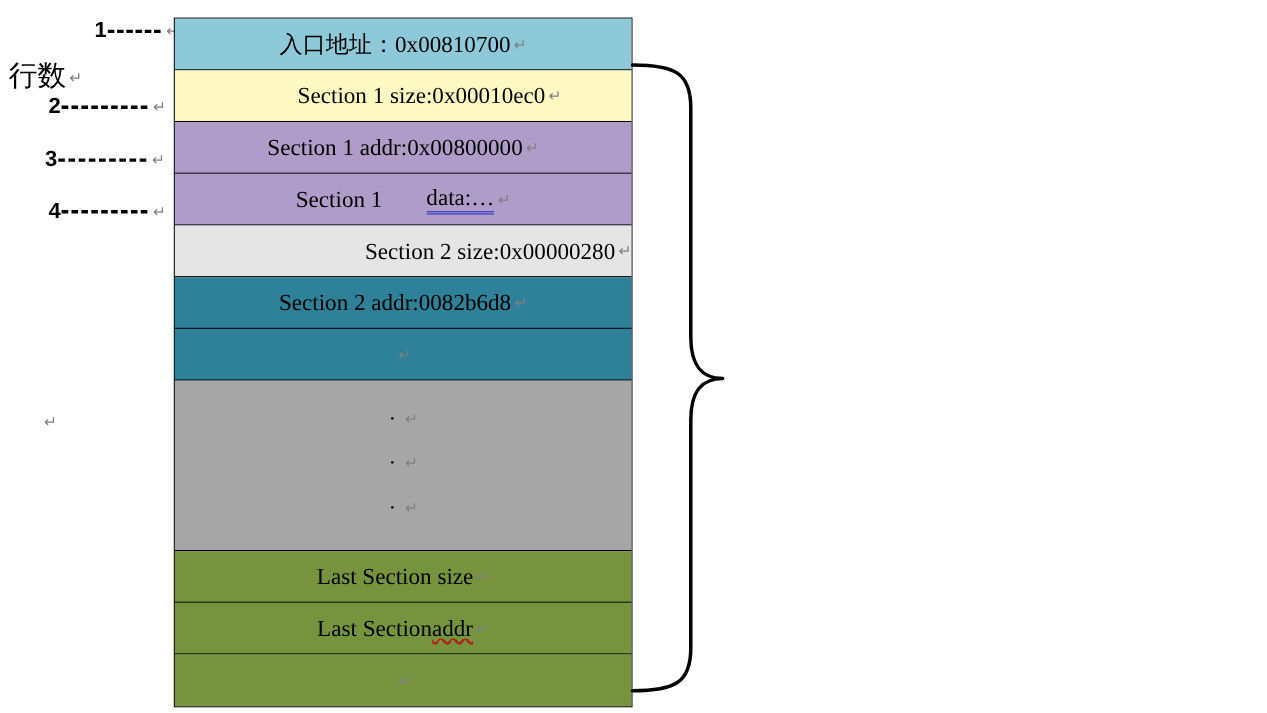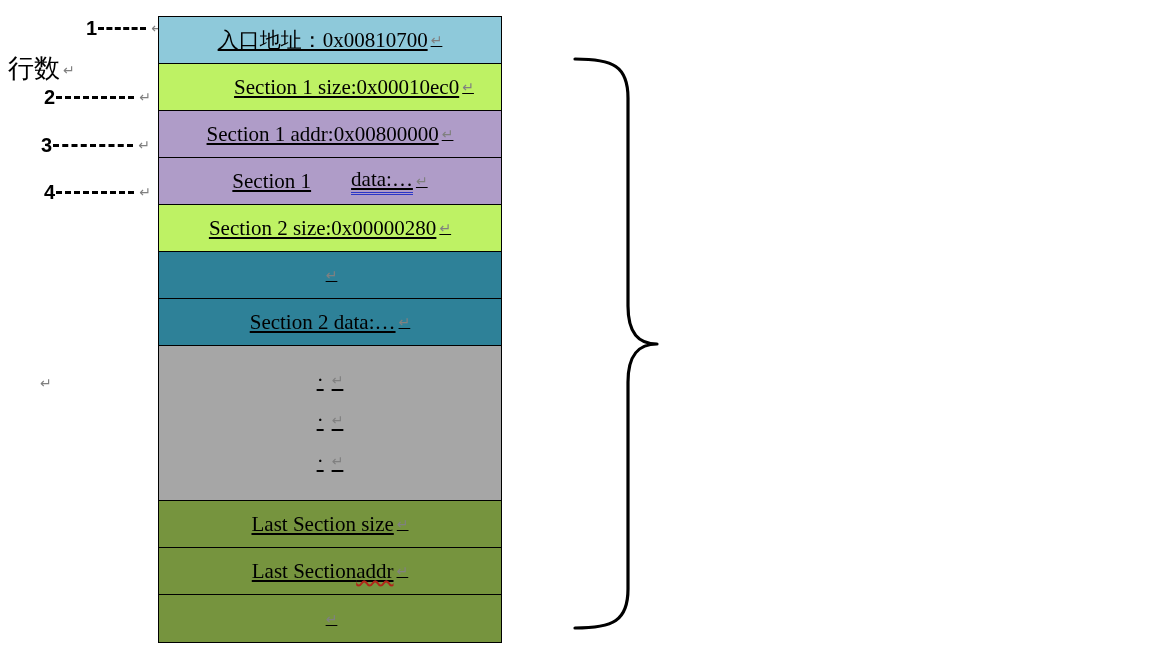--- a/index.html
+++ b/index.html
@@ -80,24 +80,23 @@
     color: #808080;
     font-size: 14px;
     font-family: "Liberation Sans", sans-serif;
   }
 
   
   #memory-stack {
     position: absolute;
     left: 158px;
     top: 16px;
-    width: 344px;
+    width: 417px;
     border: 1px solid #000;
     box-sizing: border-box;
-    text-decoration: underline;
   }
   .mem-row {
     box-sizing: border-box;
     border-bottom: 1px solid #000;
     display: flex;
     align-items: center;
     justify-content: center;
     font-family: "Liberation Serif", serif;
     font-size: 21px;
     color: #000;
@@ -176,47 +175,47 @@
 
 <div id="stray-pilcrow">↵</div>
 
 <div id="memory-stack">
 
   <div class="mem-row" id="row-0" style="background-color: rgb(142, 201, 218);">
     <span class="cell-text">入口地址：0x00810700</span>
       <span class="pilcrow">↵</span>
   </div>
 
-  <div class="mem-row" id="row-1" style="background-color: #bef264; padding-left: 48px;">
+  <div class="mem-row" id="row-1" style="background-color: #fef9c3; padding-left: 48px;">
     <span class="cell-text">Section 1 size:0x00010ec0</span>
       <span class="pilcrow">↵</span>
   </div>
 
   <div class="mem-row" id="row-2" style="background-color: rgb(175, 156, 200);">
     <span class="cell-text">Section 1 addr:0x00800000</span>
       <span class="pilcrow">↵</span>
   </div>
 
   <div class="mem-row" id="row-3" style="background-color: rgb(175, 156, 200); text-align: center;">
     <span class="cell-text">Section 1 </span>
       <span class="cell-text blue-underline">data:…</span>
       <span class="pilcrow">↵</span>
   </div>
 
-  <div class="mem-row" id="row-4" style="background-color: #bef264;">
+  <div class="mem-row" id="row-4" style="background-color: #e5e5e5; justify-content: flex-end;">
     <span class="cell-text">Section 2 size:0x00000280</span>
       <span class="pilcrow">↵</span>
   </div>
 
   <div class="mem-row" id="row-5" style="background-color: rgb(46, 129, 152);">
+    <span class="cell-text">Section 2 addr:0082b6d8</span>
       <span class="pilcrow">↵</span>
   </div>
 
   <div class="mem-row" id="row-6" style="background-color: rgb(46, 129, 152);">
-    <span class="cell-text">Section 2 data:…</span>
       <span class="pilcrow">↵</span>
   </div>
 
   <div class="mem-row tall" id="row-7" style="background-color: rgb(166, 166, 166);">
     <span class="ellipsis-dot"><span>·</span><span class="pilcrow">↵</span></span>
     <span class="ellipsis-dot"><span>·</span><span class="pilcrow">↵</span></span>
     <span class="ellipsis-dot"><span>·</span><span class="pilcrow">↵</span></span>
   </div>
 
   <div class="mem-row" id="row-8" style="background-color: rgb(118, 148, 62); justify-content: center;">

